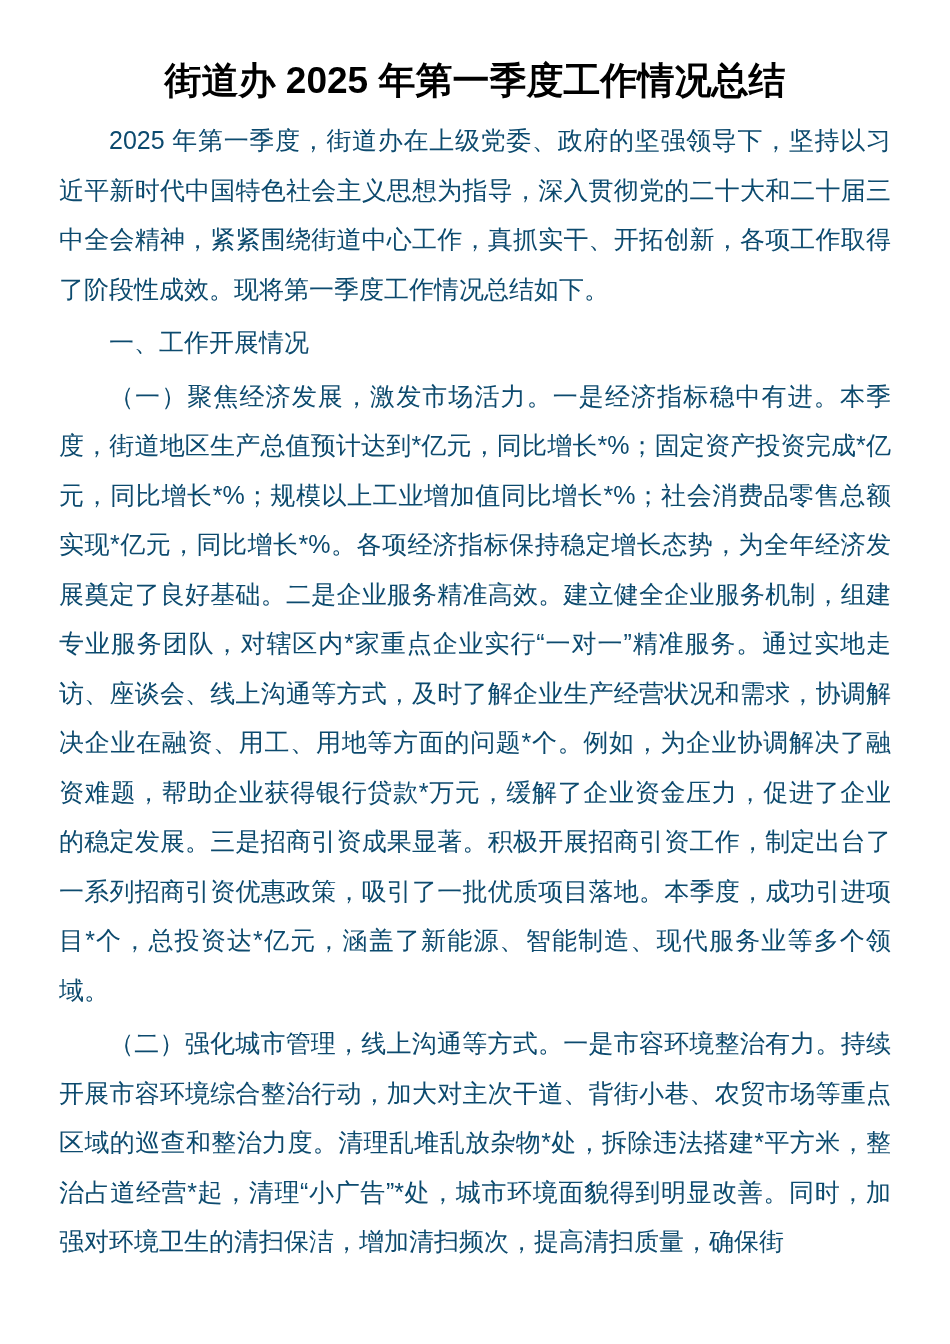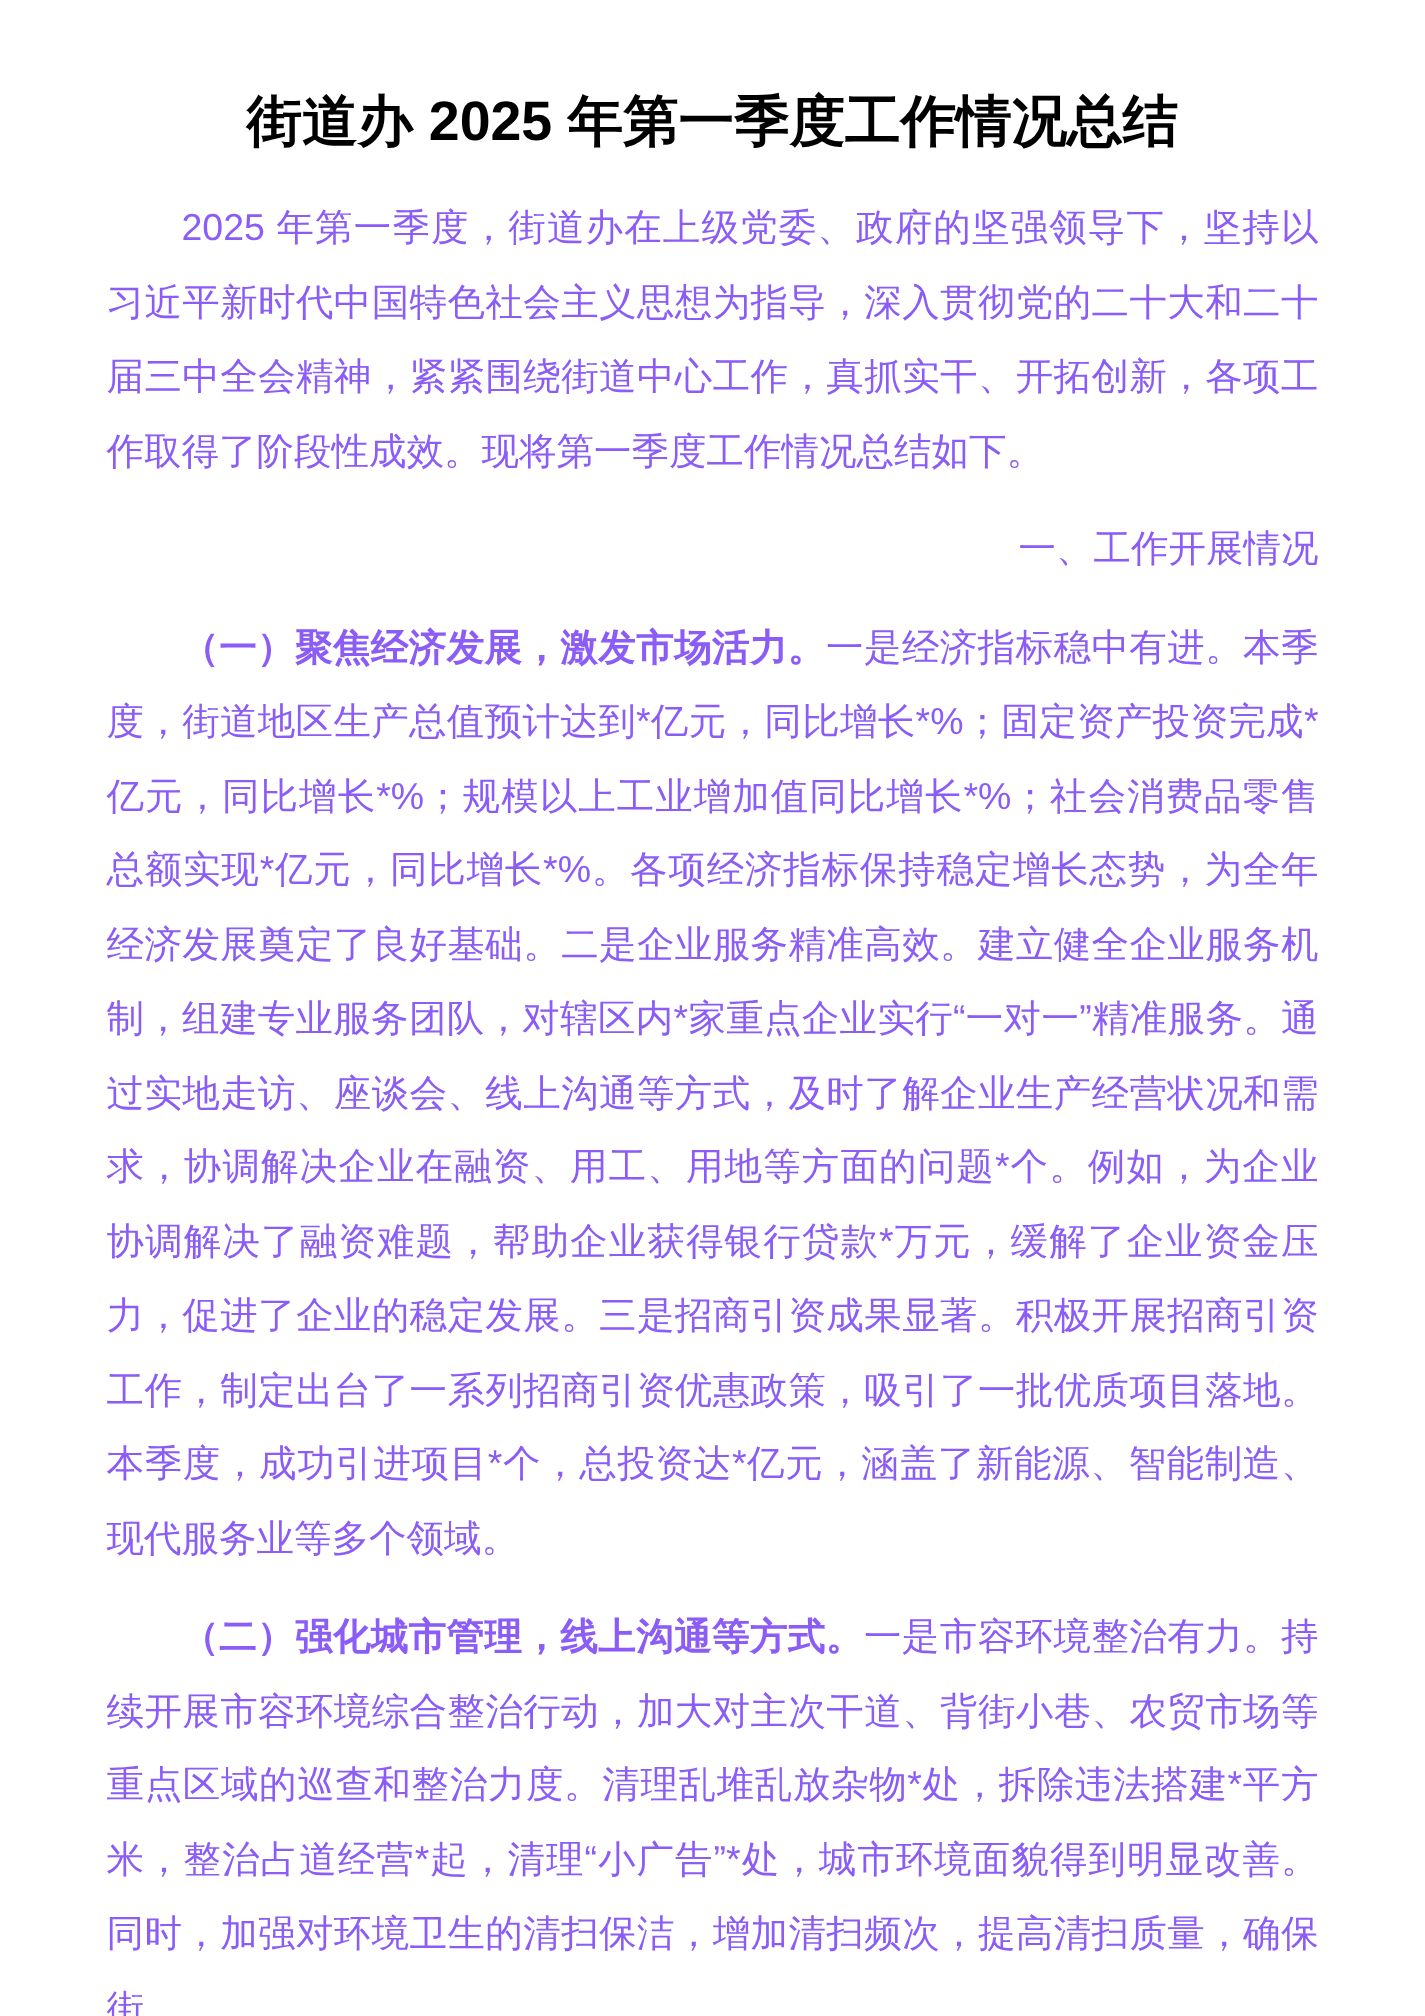--- a/index.html
+++ b/index.html
@@ -23,34 +23,34 @@
     margin: 0;
     font-family: "Liberation Sans", sans-serif;
     font-weight: 700;
     font-size: 37px;
     line-height: 62px;
     text-align: center;
     color: #000000;
     white-space: nowrap;
   }
   .para {
-    margin: 16px;
+    margin: 4px;
     font-family: "Liberation Sans", sans-serif;
     font-size: 25px;
     line-height: 49.5px;
-    color: #8b5cf6;
+    color: #0c4a6e;
     text-align: justify;
     text-justify: inter-ideograph;
     text-indent: 50px;
   }
   .para.heading {
-    text-align: right;
+    text-align: left;
   }
   .seg-bold {
-    font-weight: 700;
+    font-weight: 400;
   }
 </style>
 </head>
 <body>
 
 <div class="page">
   <h1 class="doc-title">街道办 2025 年第一季度工作情况总结</h1>
   <div id="paragraphs">
       <p class="para body"><span>2025 年第一季度，街道办在上级党委、政府的坚强领导下，坚持以习近平新时代中国特色社会主义思想为指导，深入贯彻党的二十大和二十届三中全会精神，紧紧围绕街道中心工作，真抓实干、开拓创新，各项工作取得了阶段性成效。现将第一季度工作情况总结如下。</span></p>
       <p class="para heading"><span>一、工作开展情况</span></p>

